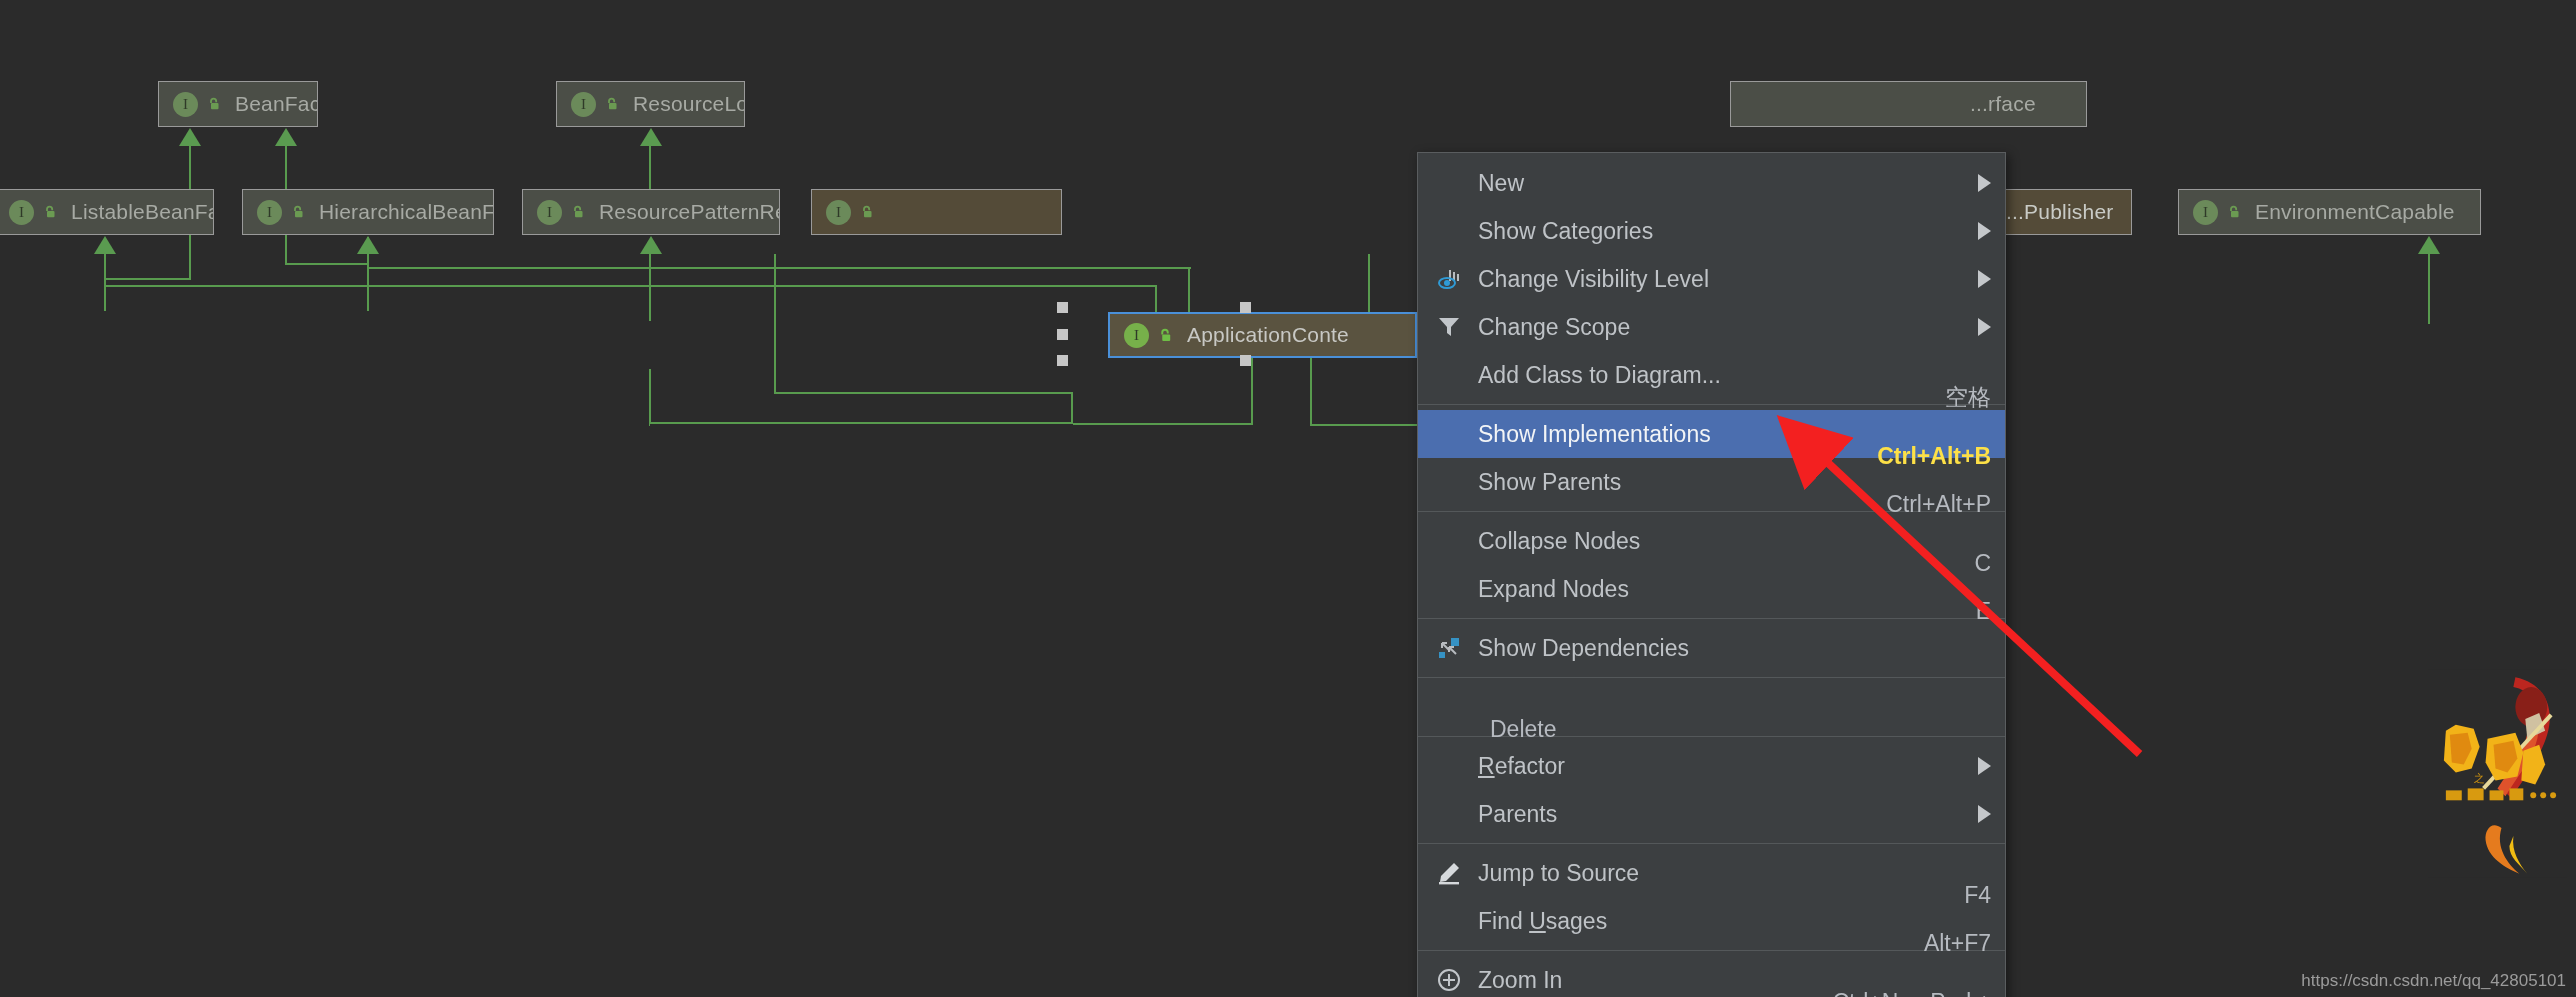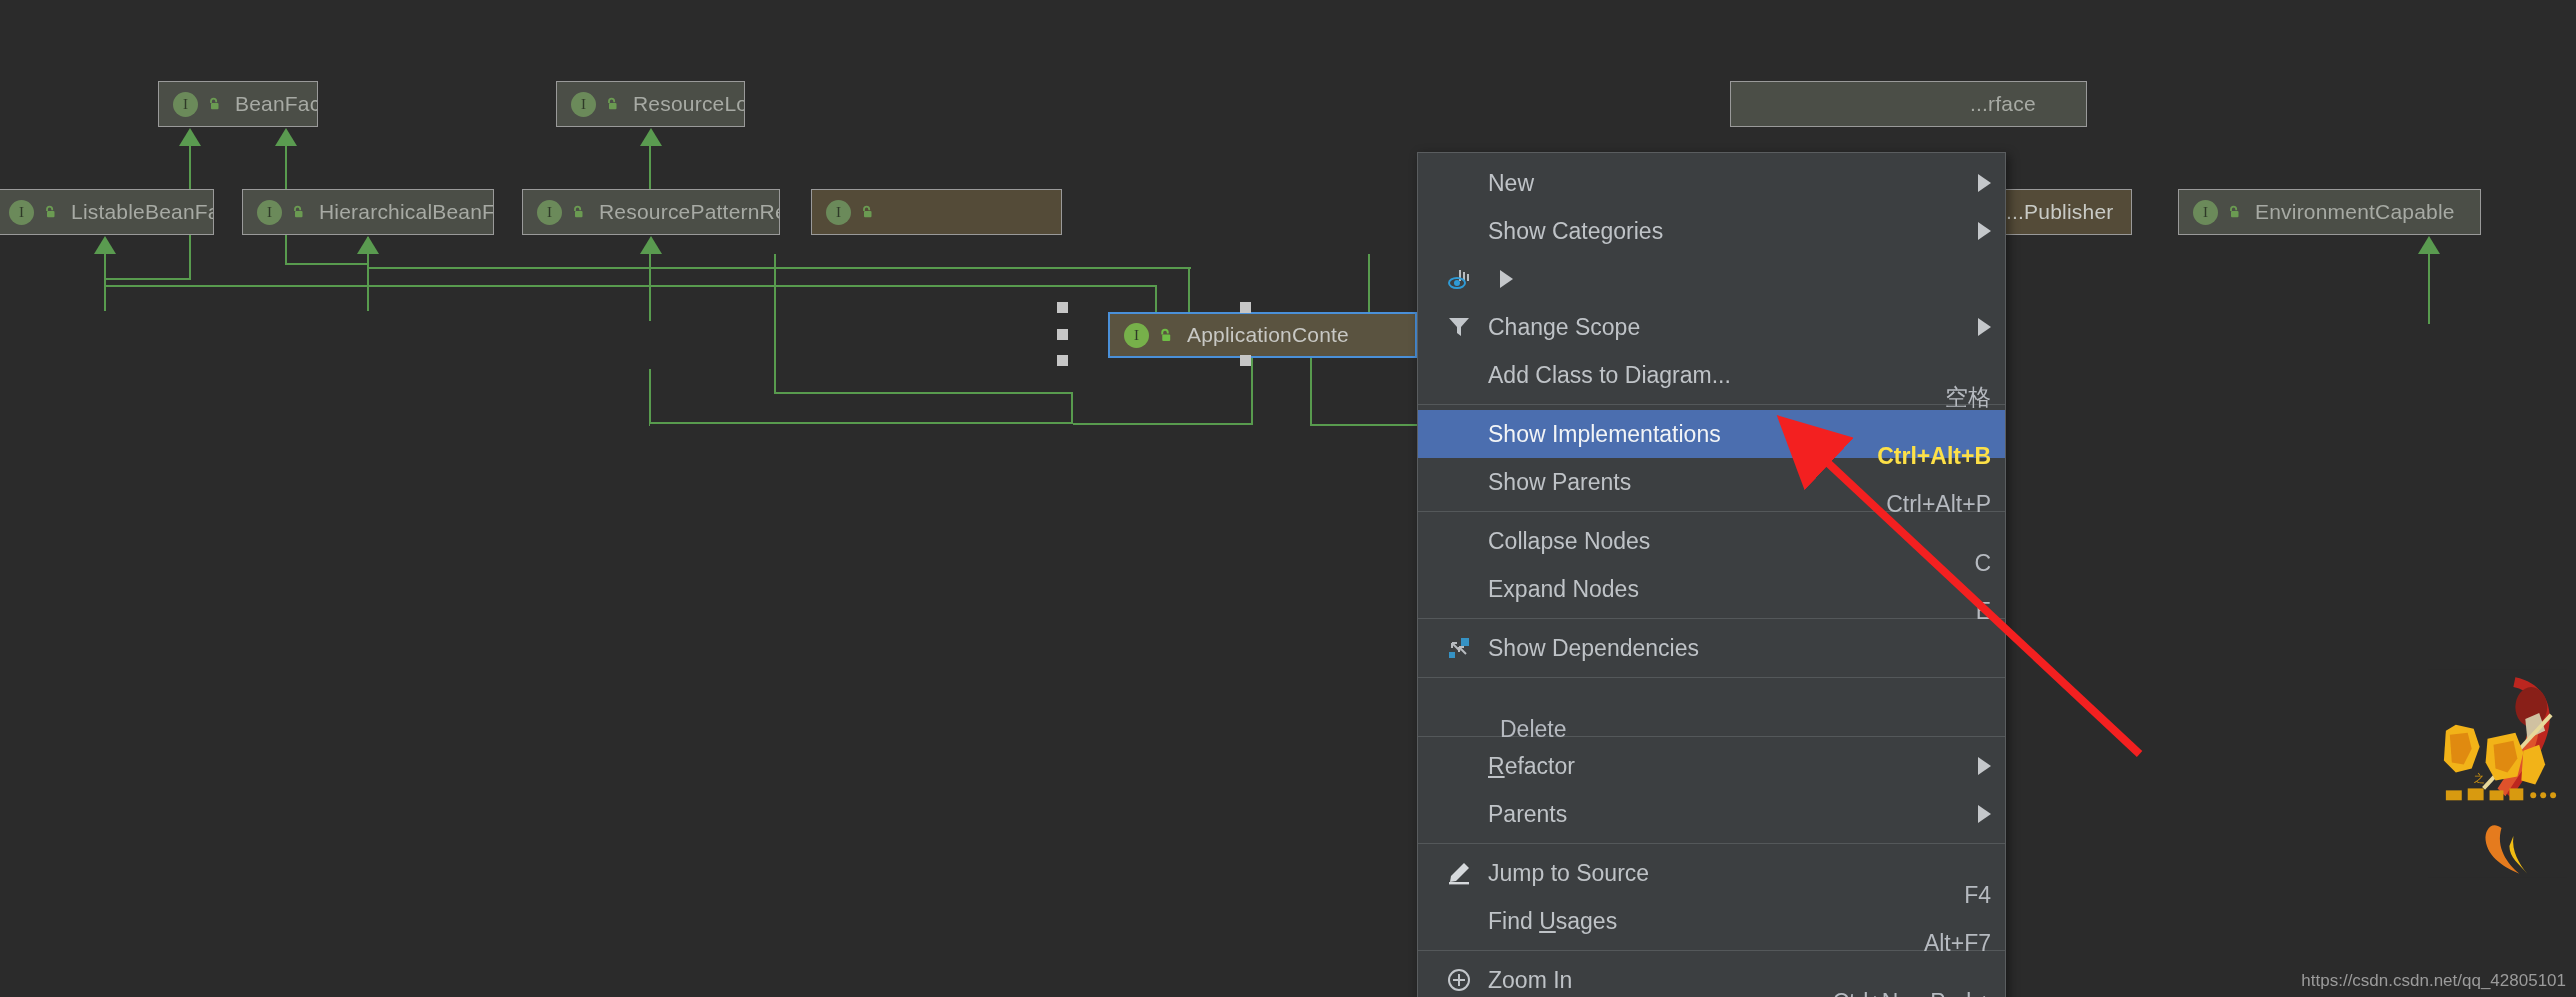--- a/index.html
+++ b/index.html
@@ -84,21 +84,21 @@
     background: #3c3f41;
     border: 1px solid #5a5d5f;
     box-shadow: 3px 3px 10px rgba(0,0,0,.45);
     padding: 6px 0;
     z-index: 40;
   }
   .mi {
     position: relative;
     display: flex; align-items: center;
     height: 48px;
-    padding: 0 14px 0 24px;
+    padding: 0 14px 0 14px;
     color: #bfc3c7;
     font-size: 23px;
     white-space: nowrap;
   }
   .mi.sel { background: #4b6eaf; color: #f2f4f6; }
   .mi-ico {
     width: 34px; flex: 0 0 34px;
     display: flex; align-items: center; justify-content: center;
   }
   .mi-label { flex: 1 1 auto; padding-left: 12px; }
@@ -304,20 +304,21 @@
       <div class="mi">
         <span class="mi-ico">
           <svg width="26" height="26" viewBox="0 0 26 26">
             <rect x="13" y="4" width="2" height="11" fill="#b8bcc0"></rect>
             <rect x="17" y="6" width="2" height="9" fill="#b8bcc0"></rect>
             <rect x="21" y="8" width="2" height="7" fill="#b8bcc0"></rect>
             <ellipse cx="11" cy="17" rx="8" ry="5" fill="none" stroke="#2f9bd6" stroke-width="2"></ellipse>
             <circle cx="11" cy="17" r="3" fill="#2f9bd6"></circle>
           </svg>
         </span>
+        <span class="mi-label">Change Visibility Level</span>
         <span class="mi-arrow"></span>
       </div>
       <div class="mi">
         <span class="mi-ico">
           <svg width="26" height="26" viewBox="0 0 26 26">
             <path d="M3 4 H23 L15 13 V22 L11 19 V13 Z" fill="#c2c6ca"></path>
           </svg>
         </span>
         <span class="mi-label">Change Scope</span>
         <span class="mi-arrow"></span>

